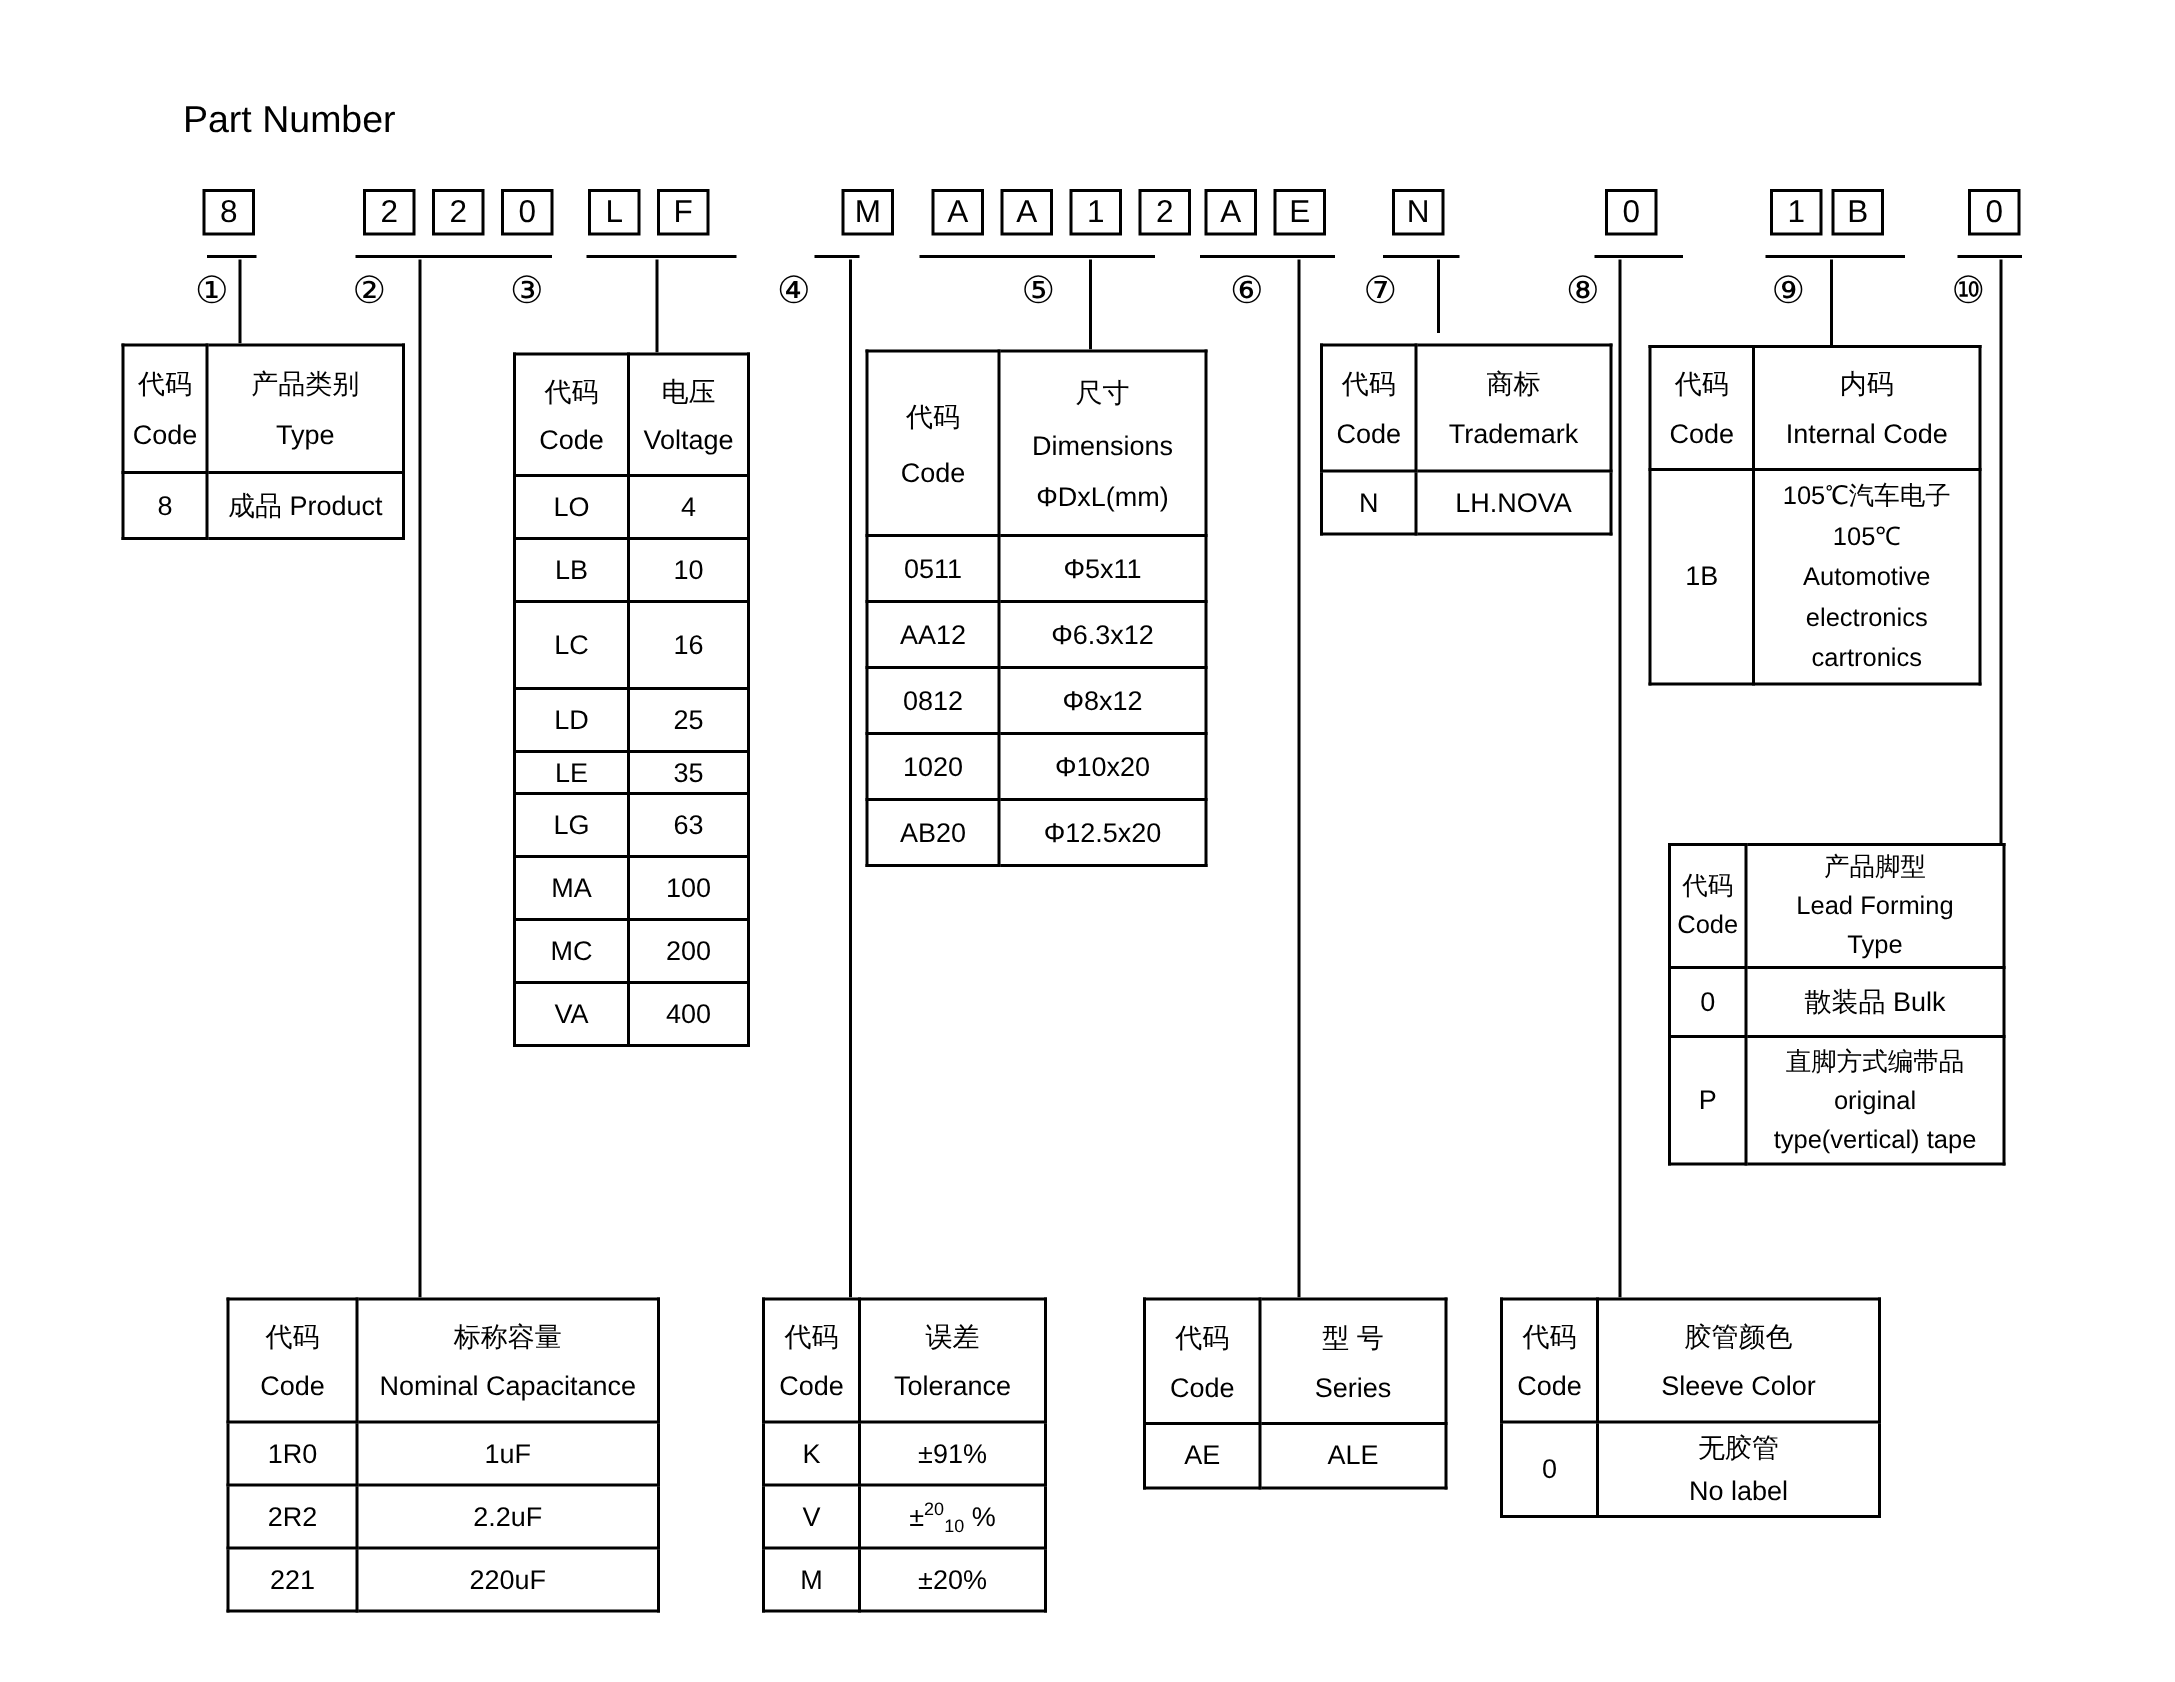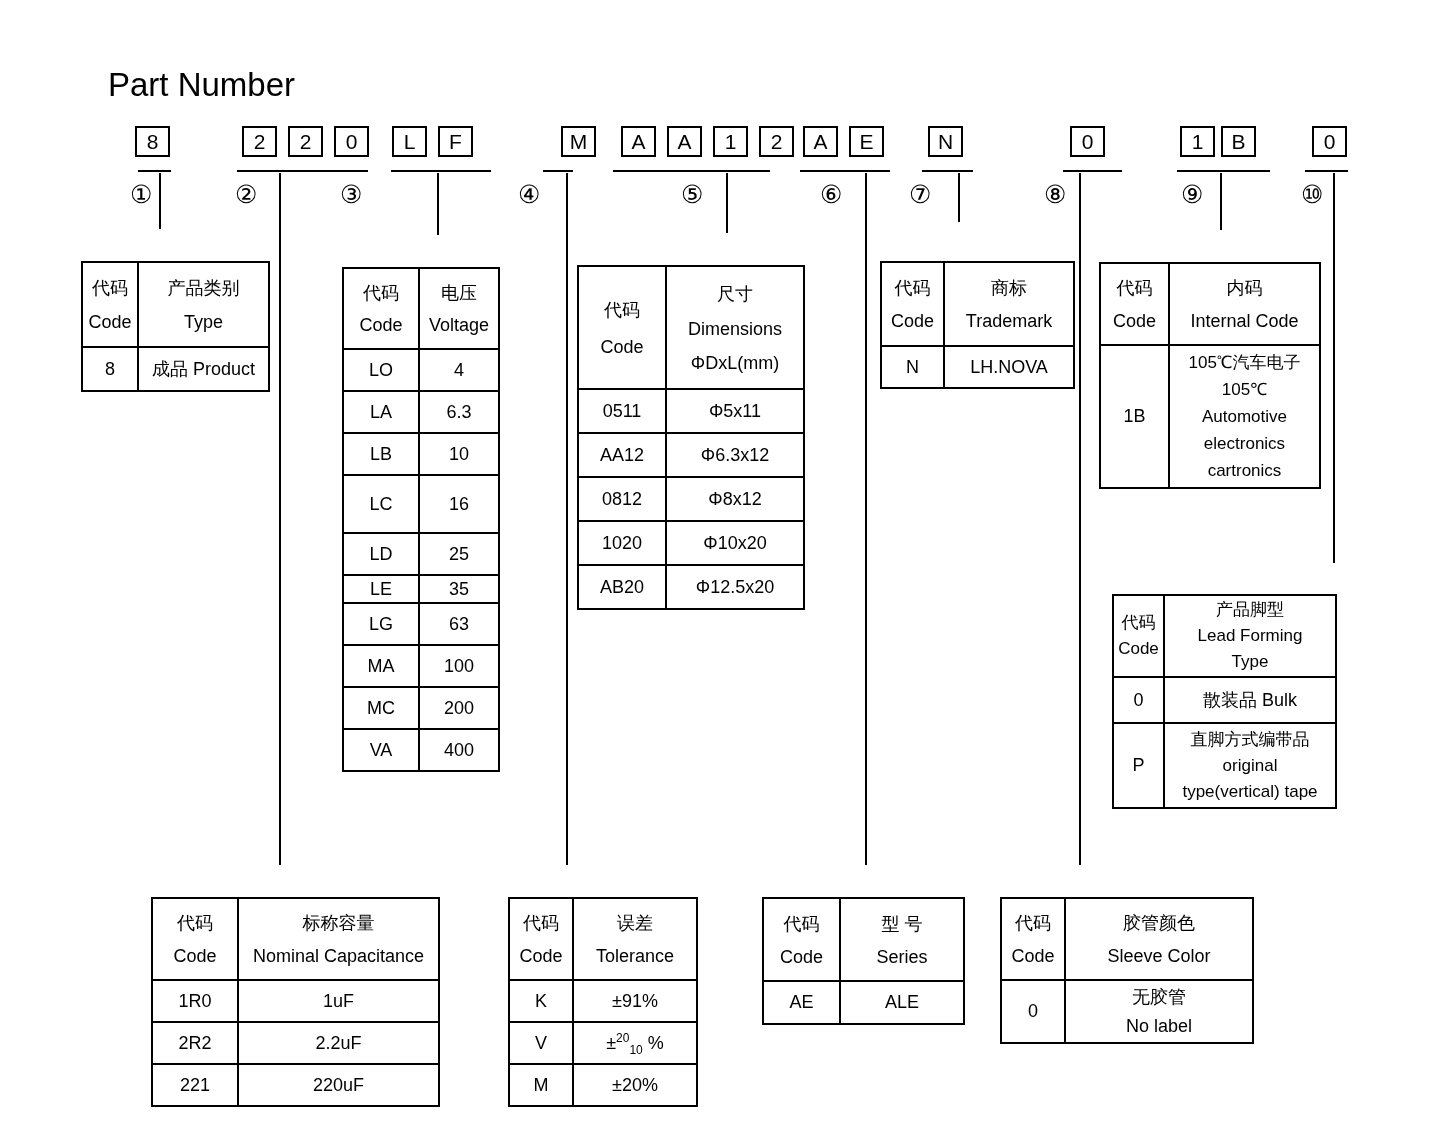--- a/index.html
+++ b/index.html
@@ -1,26 +1,26 @@
 <!DOCTYPE html>
 <html><head>
 <meta charset="utf-8">
 <style>
   html,body{margin:0;padding:0;background:#fff;}
   #canvas{position:relative;width:1450px;height:1121px;background:#ffffff;
           font-family:"Liberation Sans",sans-serif;color:#000;overflow:hidden;}
   .title-zh{position:absolute;left:95px;top:26px;font-size:28px;letter-spacing:1px;}
-  .title-en{position:absolute;left:108px;top:66px;font-size:33px;}
+  .title-en{position:absolute;left:122px;top:66px;font-size:25px;}
   .pnbox{position:absolute;top:126px;width:35px;height:31px;border:2px solid #000;
          box-sizing:border-box;display:flex;align-items:center;justify-content:center;
          font-size:21px;background:#fff;}
   .ul{position:absolute;top:170px;height:2px;background:#000;}
   .circ{position:absolute;top:181px;font-size:25px;line-height:26px;}
   .vline{position:absolute;width:2px;background:#000;}
-  table.t{position:absolute;border-collapse:collapse;table-layout:fixed;background:#fff;margin-top:32px;}
+  table.t{position:absolute;border-collapse:collapse;table-layout:fixed;background:#fff;}
   table.t td{border:2px solid #000;text-align:center;vertical-align:middle;
              font-size:18px;padding:0;overflow:hidden;}
   .vfill{display:flex;flex-direction:column;justify-content:space-evenly;align-items:center;width:100%;}
   .stack{display:flex;flex-direction:column;justify-content:center;align-items:center;width:100%;}
   .lh27{line-height:27px;font-size:17px;}
   .lh26{line-height:26px;font-size:17px;}
   .lh29{line-height:29px;font-size:18px;}
   .sup{font-size:12px;vertical-align:super;line-height:0;}
   .sub{font-size:12px;vertical-align:sub;line-height:0;}
 </style>
@@ -128,24 +128,20 @@
               <span>电压</span>
               <span>Voltage</span>
             </div>
           </td>
     </tr>
     <tr style="height:42px">
           <td>LO</td>
           <td>4</td>
         </tr>
     <tr style="height:42px">
-          <td>LA</td>
-          <td>6.3</td>
-        </tr>
-    <tr style="height:42px">
           <td>LB</td>
           <td>10</td>
         </tr>
     <tr style="height:58px">
           <td>LC</td>
           <td>16</td>
         </tr>
     <tr style="height:42px">
           <td>LD</td>
           <td>25</td>

